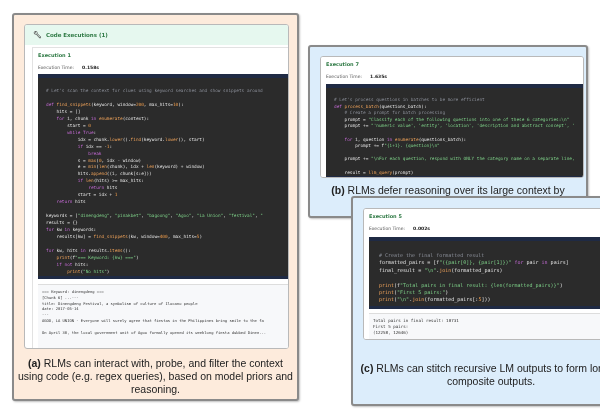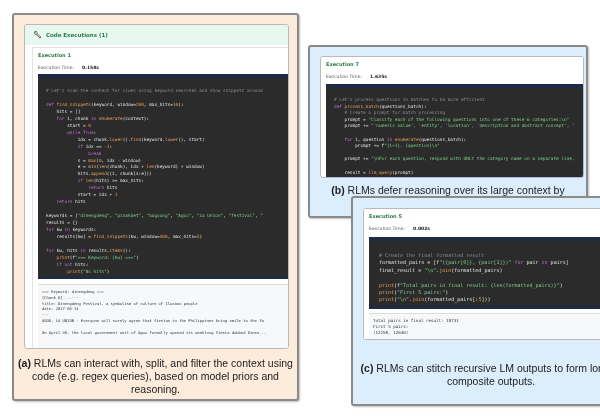--- a/index.html
+++ b/index.html
@@ -108,21 +108,21 @@
       <div class="exec-title">Execution 1</div>
       <div class="exec-time">
         <span>Execution Time:</span>
         <span class="val">0.158s</span>
       </div>
       <div class="code"><div><span class="c-cm"># Let's scan the context for clues using keyword searches and show snippets around</span></div><div>&nbsp;</div><div><span class="c-kw">def</span> <span class="c-fn">find_snippets</span>(keyword, window=<span class="c-nm">200</span>, max_hits=<span class="c-nm">10</span>):</div><div>    hits = []</div><div>    <span class="c-kw">for</span> i, chunk <span class="c-kw">in</span> <span class="c-fn">enumerate</span>(context):</div><div>        start = <span class="c-nm">0</span></div><div>        <span class="c-kw">while</span> <span class="c-kw">True</span>:</div><div>            idx = chunk.<span class="c-fn">lower</span>().<span class="c-fn">find</span>(keyword.<span class="c-fn">lower</span>(), start)</div><div>            <span class="c-kw">if</span> idx == -<span class="c-nm">1</span>:</div><div>                <span class="c-kw">break</span></div><div>            s = <span class="c-fn">max</span>(<span class="c-nm">0</span>, idx - window)</div><div>            e = <span class="c-fn">min</span>(<span class="c-fn">len</span>(chunk), idx + <span class="c-fn">len</span>(keyword) + window)</div><div>            hits.<span class="c-fn">append</span>((i, chunk[s:e]))</div><div>            <span class="c-kw">if</span> <span class="c-fn">len</span>(hits) &gt;= max_hits:</div><div>                <span class="c-kw">return</span> hits</div><div>            start = idx + <span class="c-nm">1</span></div><div>    <span class="c-kw">return</span> hits</div><div>&nbsp;</div><div>keywords = [<span class="c-st">"dinengdeng"</span>, <span class="c-st">"pinakbet"</span>, <span class="c-st">"bagoong"</span>, <span class="c-st">"Agoo"</span>, <span class="c-st">"La Union"</span>, <span class="c-st">"festival"</span>, <span class="c-st">"</span></div><div>results = {}</div><div><span class="c-kw">for</span> kw <span class="c-kw">in</span> keywords:</div><div>    results[kw] = <span class="c-fn">find_snippets</span>(kw, window=<span class="c-nm">400</span>, max_hits=<span class="c-nm">5</span>)</div><div>&nbsp;</div><div><span class="c-kw">for</span> kw, hits <span class="c-kw">in</span> results.<span class="c-fn">items</span>():</div><div>    <span class="c-fn">print</span>(f<span class="c-st">"=== Keyword: {kw} ==="</span>)</div><div>    <span class="c-kw">if</span> <span class="c-kw">not</span> hits:</div><div>        <span class="c-fn">print</span>(<span class="c-st">"No hits"</span>)</div><div>    <span class="c-kw">for</span> i, snip <span class="c-kw">in</span> hits:</div></div>
       <div class="output"><div>=== Keyword: dinengdeng ===</div><div>[Chunk 6] ...---</div><div>title: Dinengdeng Festival, a symbolism of culture of Ilocano people</div><div>date: 2017-05-14</div><div>---</div><div>AGOO, LA UNION - Everyone will surely agree that fiestas in the Philippines bring smile to the fa</div><div>&nbsp;</div><div>On April 30, the local government unit of Agoo formally opened its weeklong fiesta dubbed Dinen...</div></div>
     </div>
   </div>
   <div class="caption">
-    <b>(a)</b><span> RLMs can interact with, split, and filter the context using code (e.g. regex queries), based on model priors and reasoning.</span>
+    <b>(a)</b><span> RLMs can interact with, probe, and filter the context using code (e.g. regex queries), based on model priors and reasoning.</span>
   </div>
 </div>
 
 <div class="panel panel-b">
   <div class="card">
     <div class="exec-block">
       <div class="exec-title">Execution 7</div>
       <div class="exec-time">
         <span>Execution Time:</span>
         <span class="val">1.635s</span>

